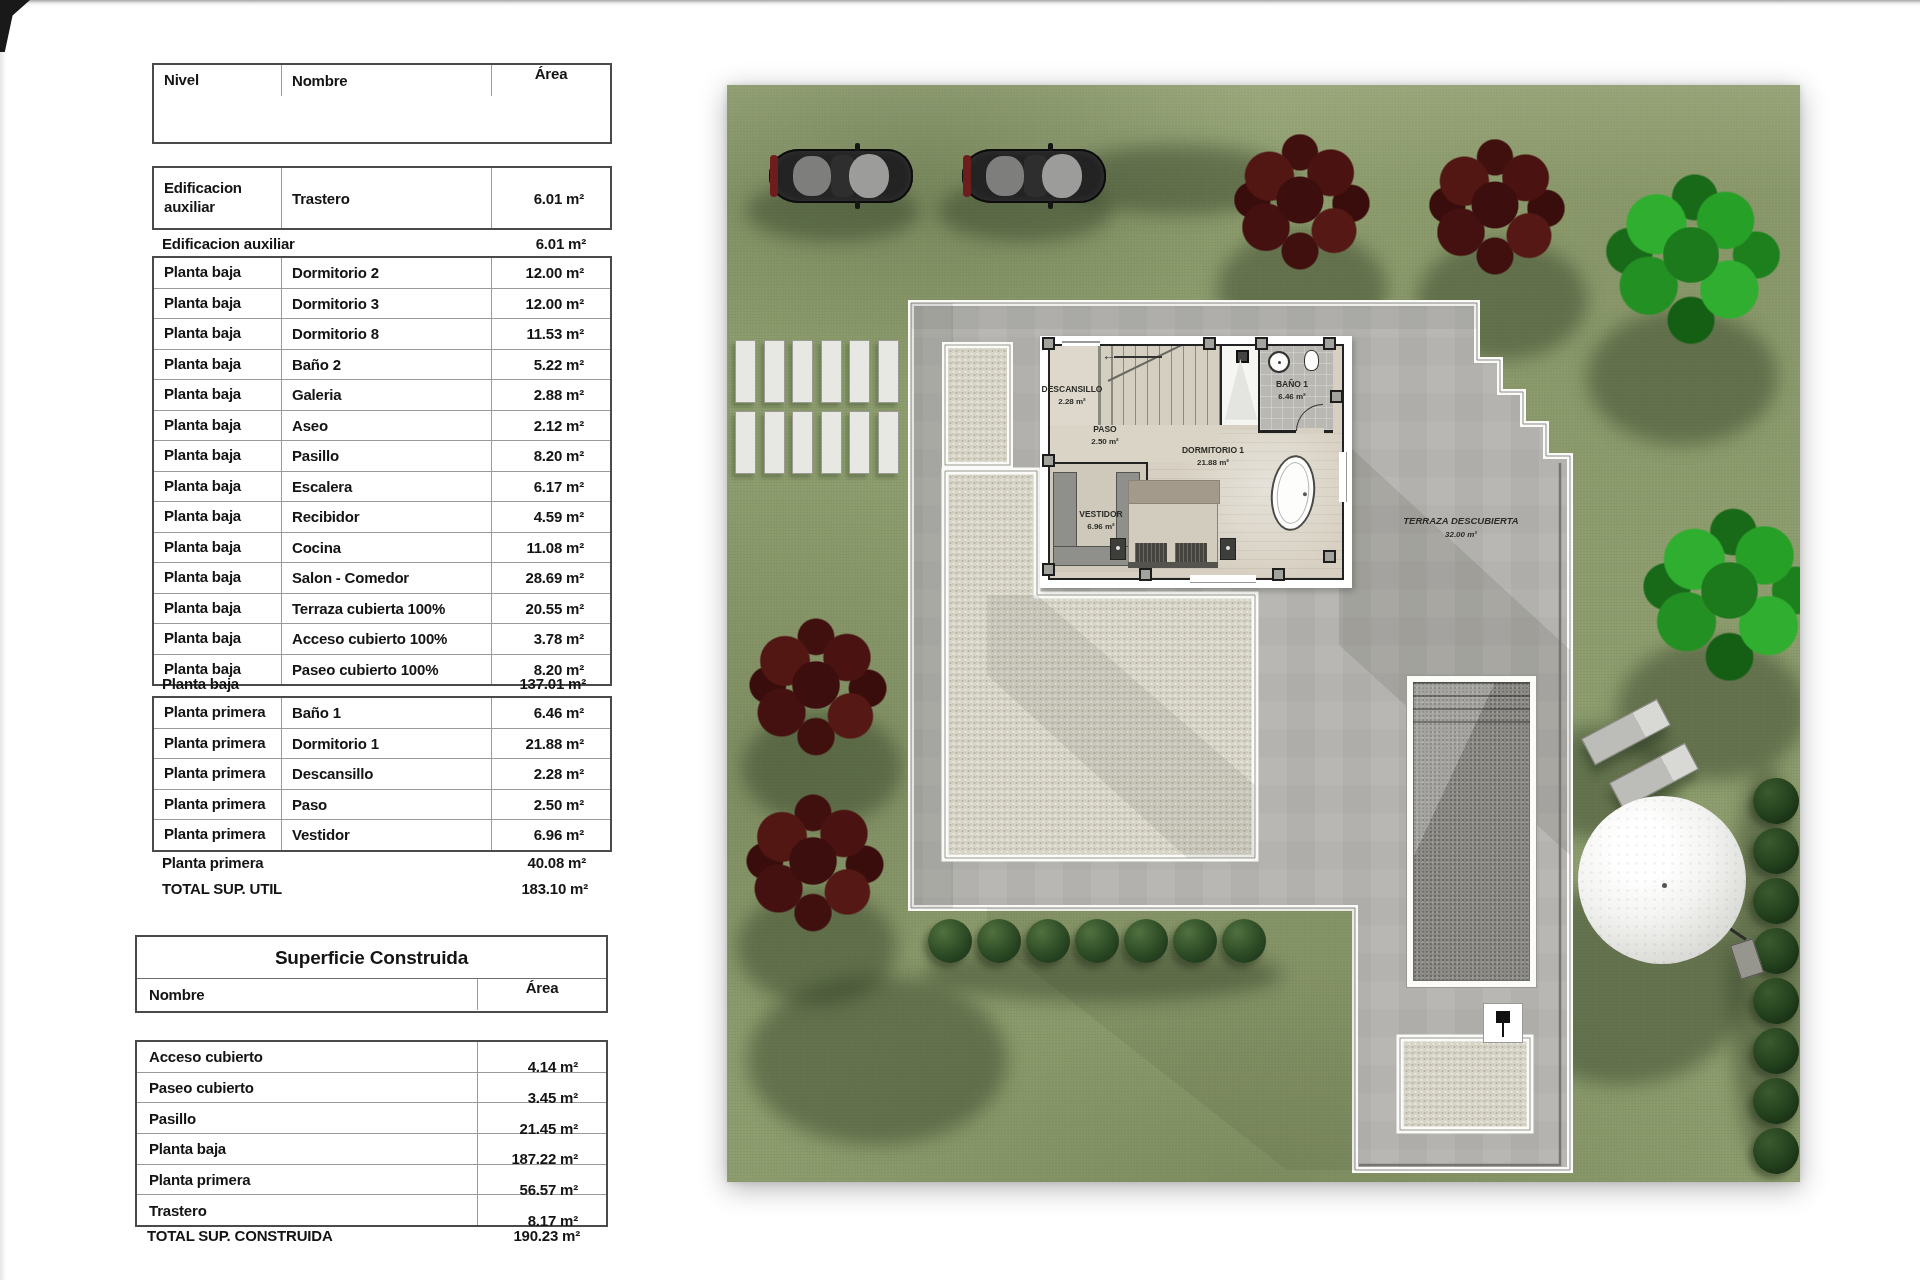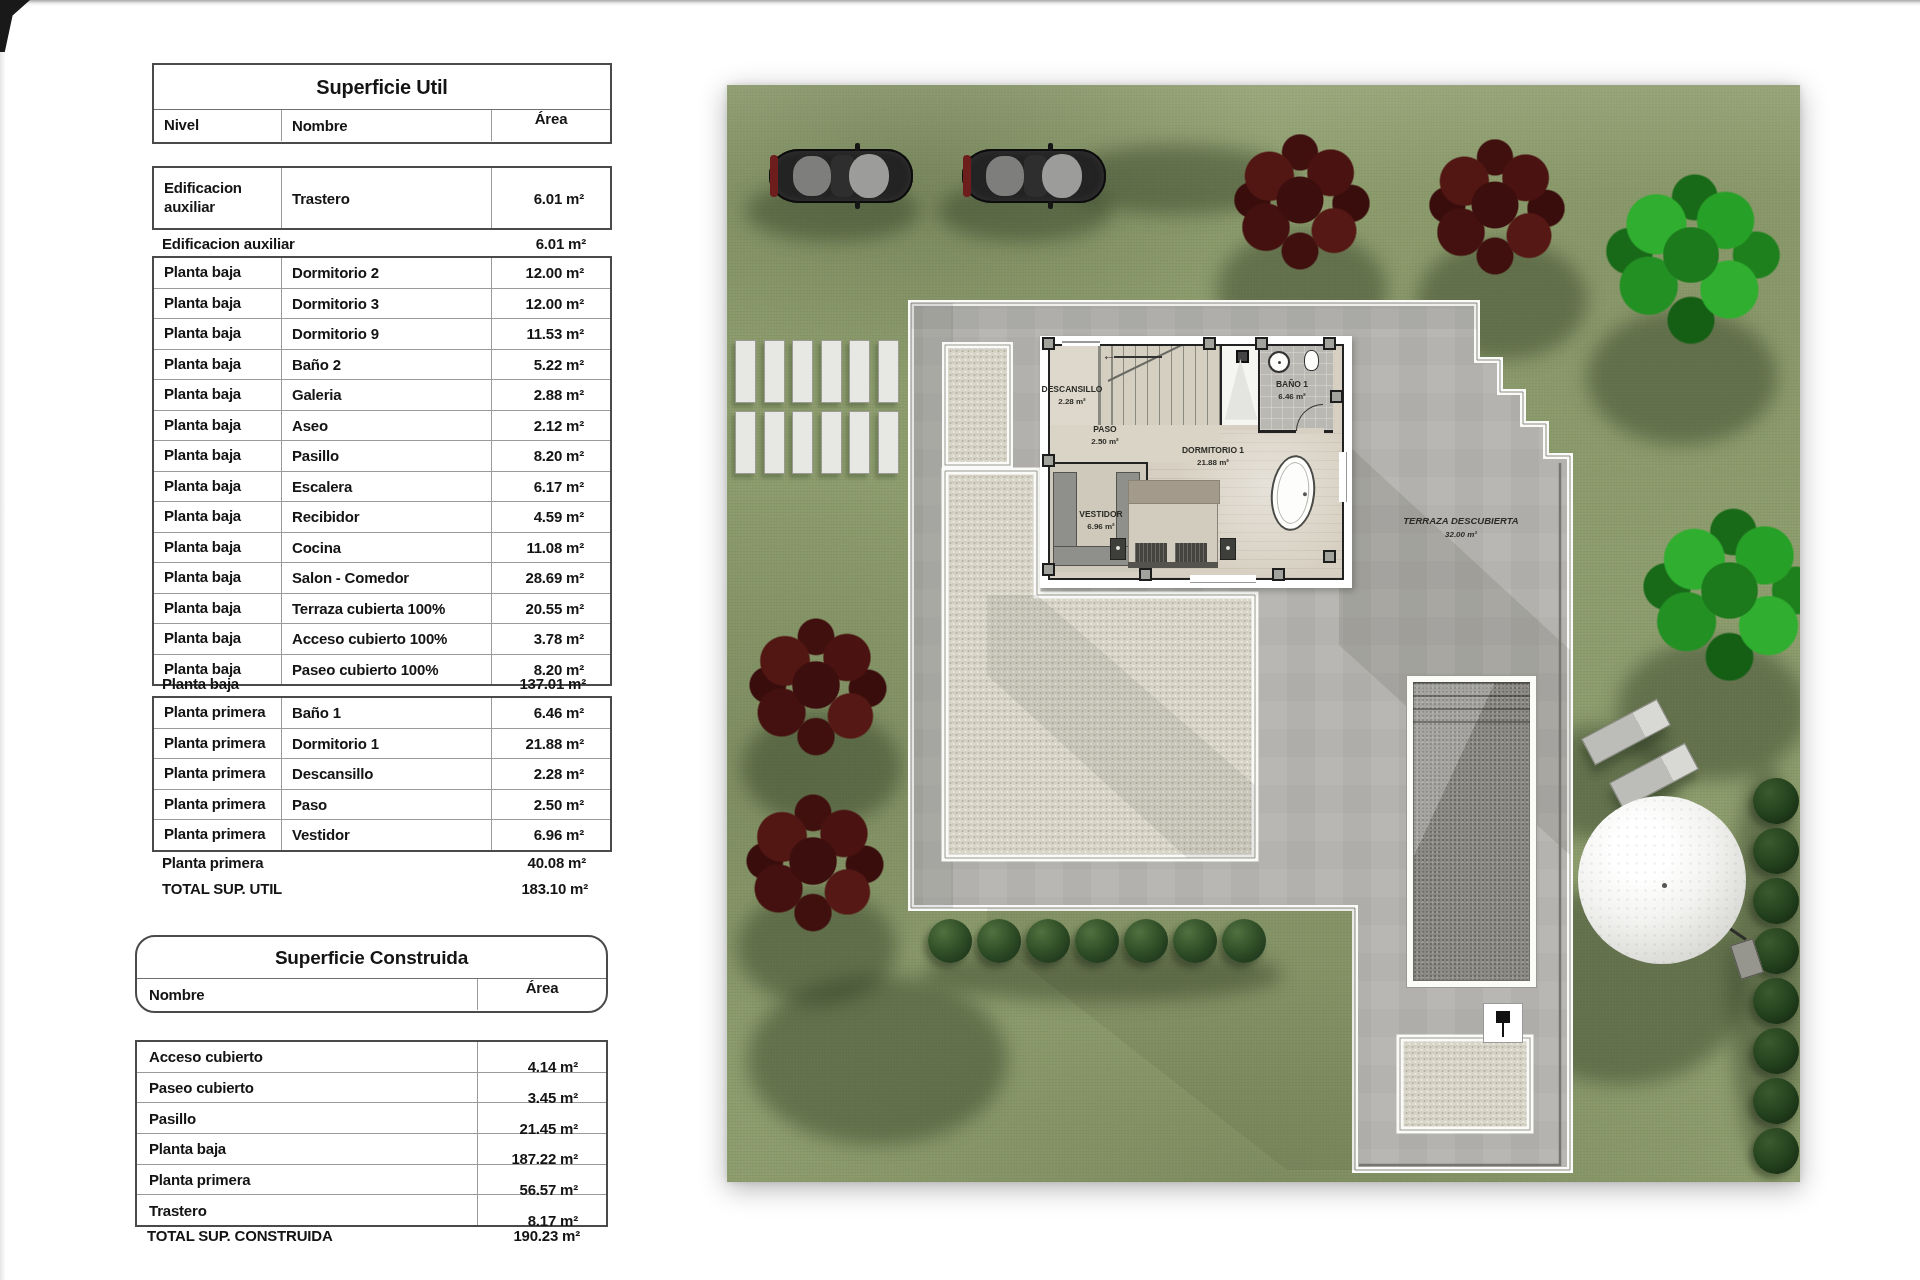--- a/index.html
+++ b/index.html
@@ -179,21 +179,20 @@
   .terr-label{font-size:9.5px;}
 </style>
 </head>
 <body>
 
 <div class="top-edge"></div>
 <div class="left-edge"></div>
 <div class="corner-mark"></div>
 
 <div class="tbl box" style="left:152px;top:63px;width:460px;height:81px;position:absolute;">
-  <div class="ttitle" style="height:44px;">Superficie Util</div>
   <div class="thead" style="height:31px;">
     <div class="tcell c-nivel">Nivel</div>
     <div class="tcell c-nombre">Nombre</div>
     <div class="tcell c-area-h">Área</div>
   </div>
 </div>
 
 <div class="tbl box tblock" style="left:152px;top:166px;width:460px;position:absolute;">
     <div class="trow" style="height: 60px;">
       <div class="tcell c-nivel">Edificacion auxiliar</div>
@@ -213,21 +212,21 @@
       <div class="tcell c-nombre">Dormitorio 2</div>
       <div class="tcell c-area">12.00 m²</div>
     </div>
     <div class="trow" style="height: 29.5px;">
       <div class="tcell c-nivel">Planta baja</div>
       <div class="tcell c-nombre">Dormitorio 3</div>
       <div class="tcell c-area">12.00 m²</div>
     </div>
     <div class="trow" style="height: 29.5px;">
       <div class="tcell c-nivel">Planta baja</div>
-      <div class="tcell c-nombre">Dormitorio 9</div>
+      <div class="tcell c-nombre">Dormitorio 8</div>
       <div class="tcell c-area">11.53 m²</div>
     </div>
     <div class="trow" style="height: 29.5px;">
       <div class="tcell c-nivel">Planta baja</div>
       <div class="tcell c-nombre">Baño 2</div>
       <div class="tcell c-area">5.22 m²</div>
     </div>
     <div class="trow" style="height: 29.5px;">
       <div class="tcell c-nivel">Planta baja</div>
       <div class="tcell c-nombre">Galeria</div>
@@ -316,21 +315,21 @@
 <div class="subrow" style="left:152px;top:849px;width:460px;height:26px;padding:0 26px 0 10px;">
   <span>Planta primera</span>
   <span>40.08 m²</span>
 </div>
 
 <div class="subrow" style="left:152px;top:875px;width:460px;height:26px;padding:0 24px 0 10px;">
   <span>TOTAL SUP. UTIL</span>
   <span>183.10 m²</span>
 </div>
 
-<div class="tbl box" style="left:135px;top:935px;width:473px;height:78px;position:absolute;border-radius:20px;">
+<div class="tbl box" style="left:135px;top:935px;width:473px;height:78px;position:absolute;">
   <div class="ttitle" style="height:41px;font-size:19px;">Superficie Construida</div>
   <div class="thead" style="height:31px;">
     <div class="tcell c2-nombre">Nombre</div>
     <div class="tcell c-area-h">Área</div>
   </div>
 </div>
 
 <div class="tbl box tblock" style="left:135px;top:1040px;width:473px;position:absolute;">
     <div class="trow" style="height: 29.7px;">
       <div class="tcell c2-nombre">Acceso cubierto</div>

